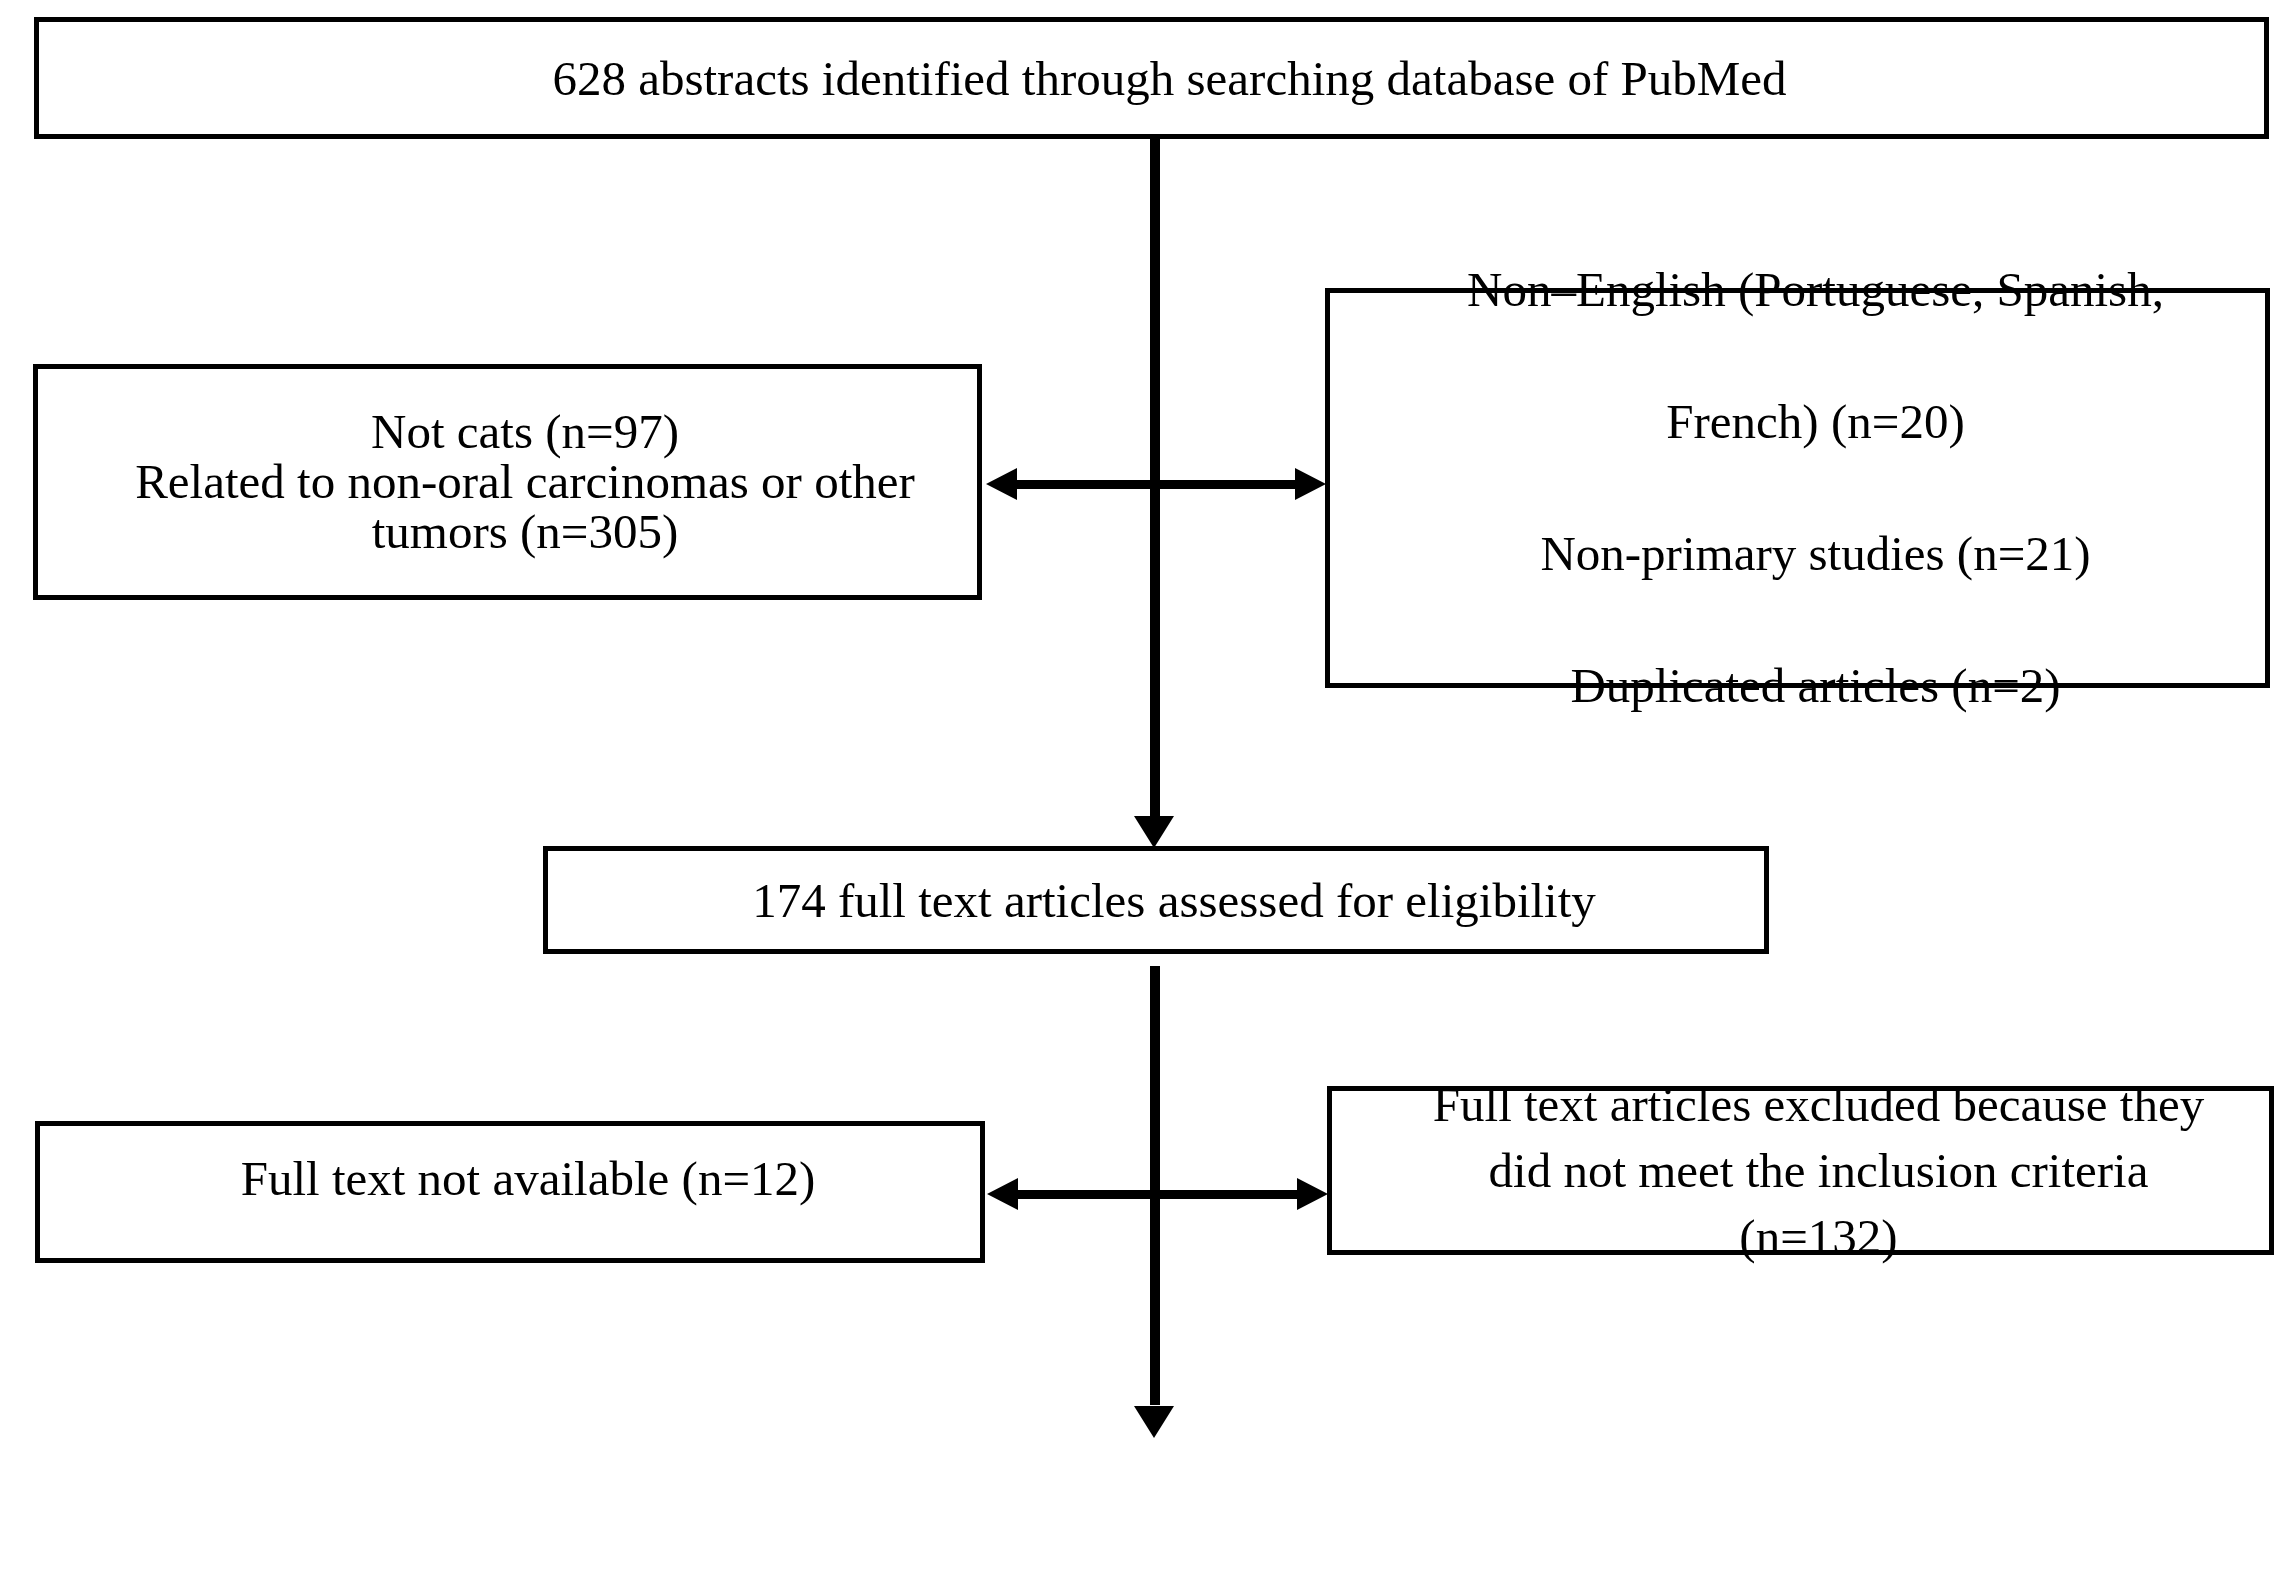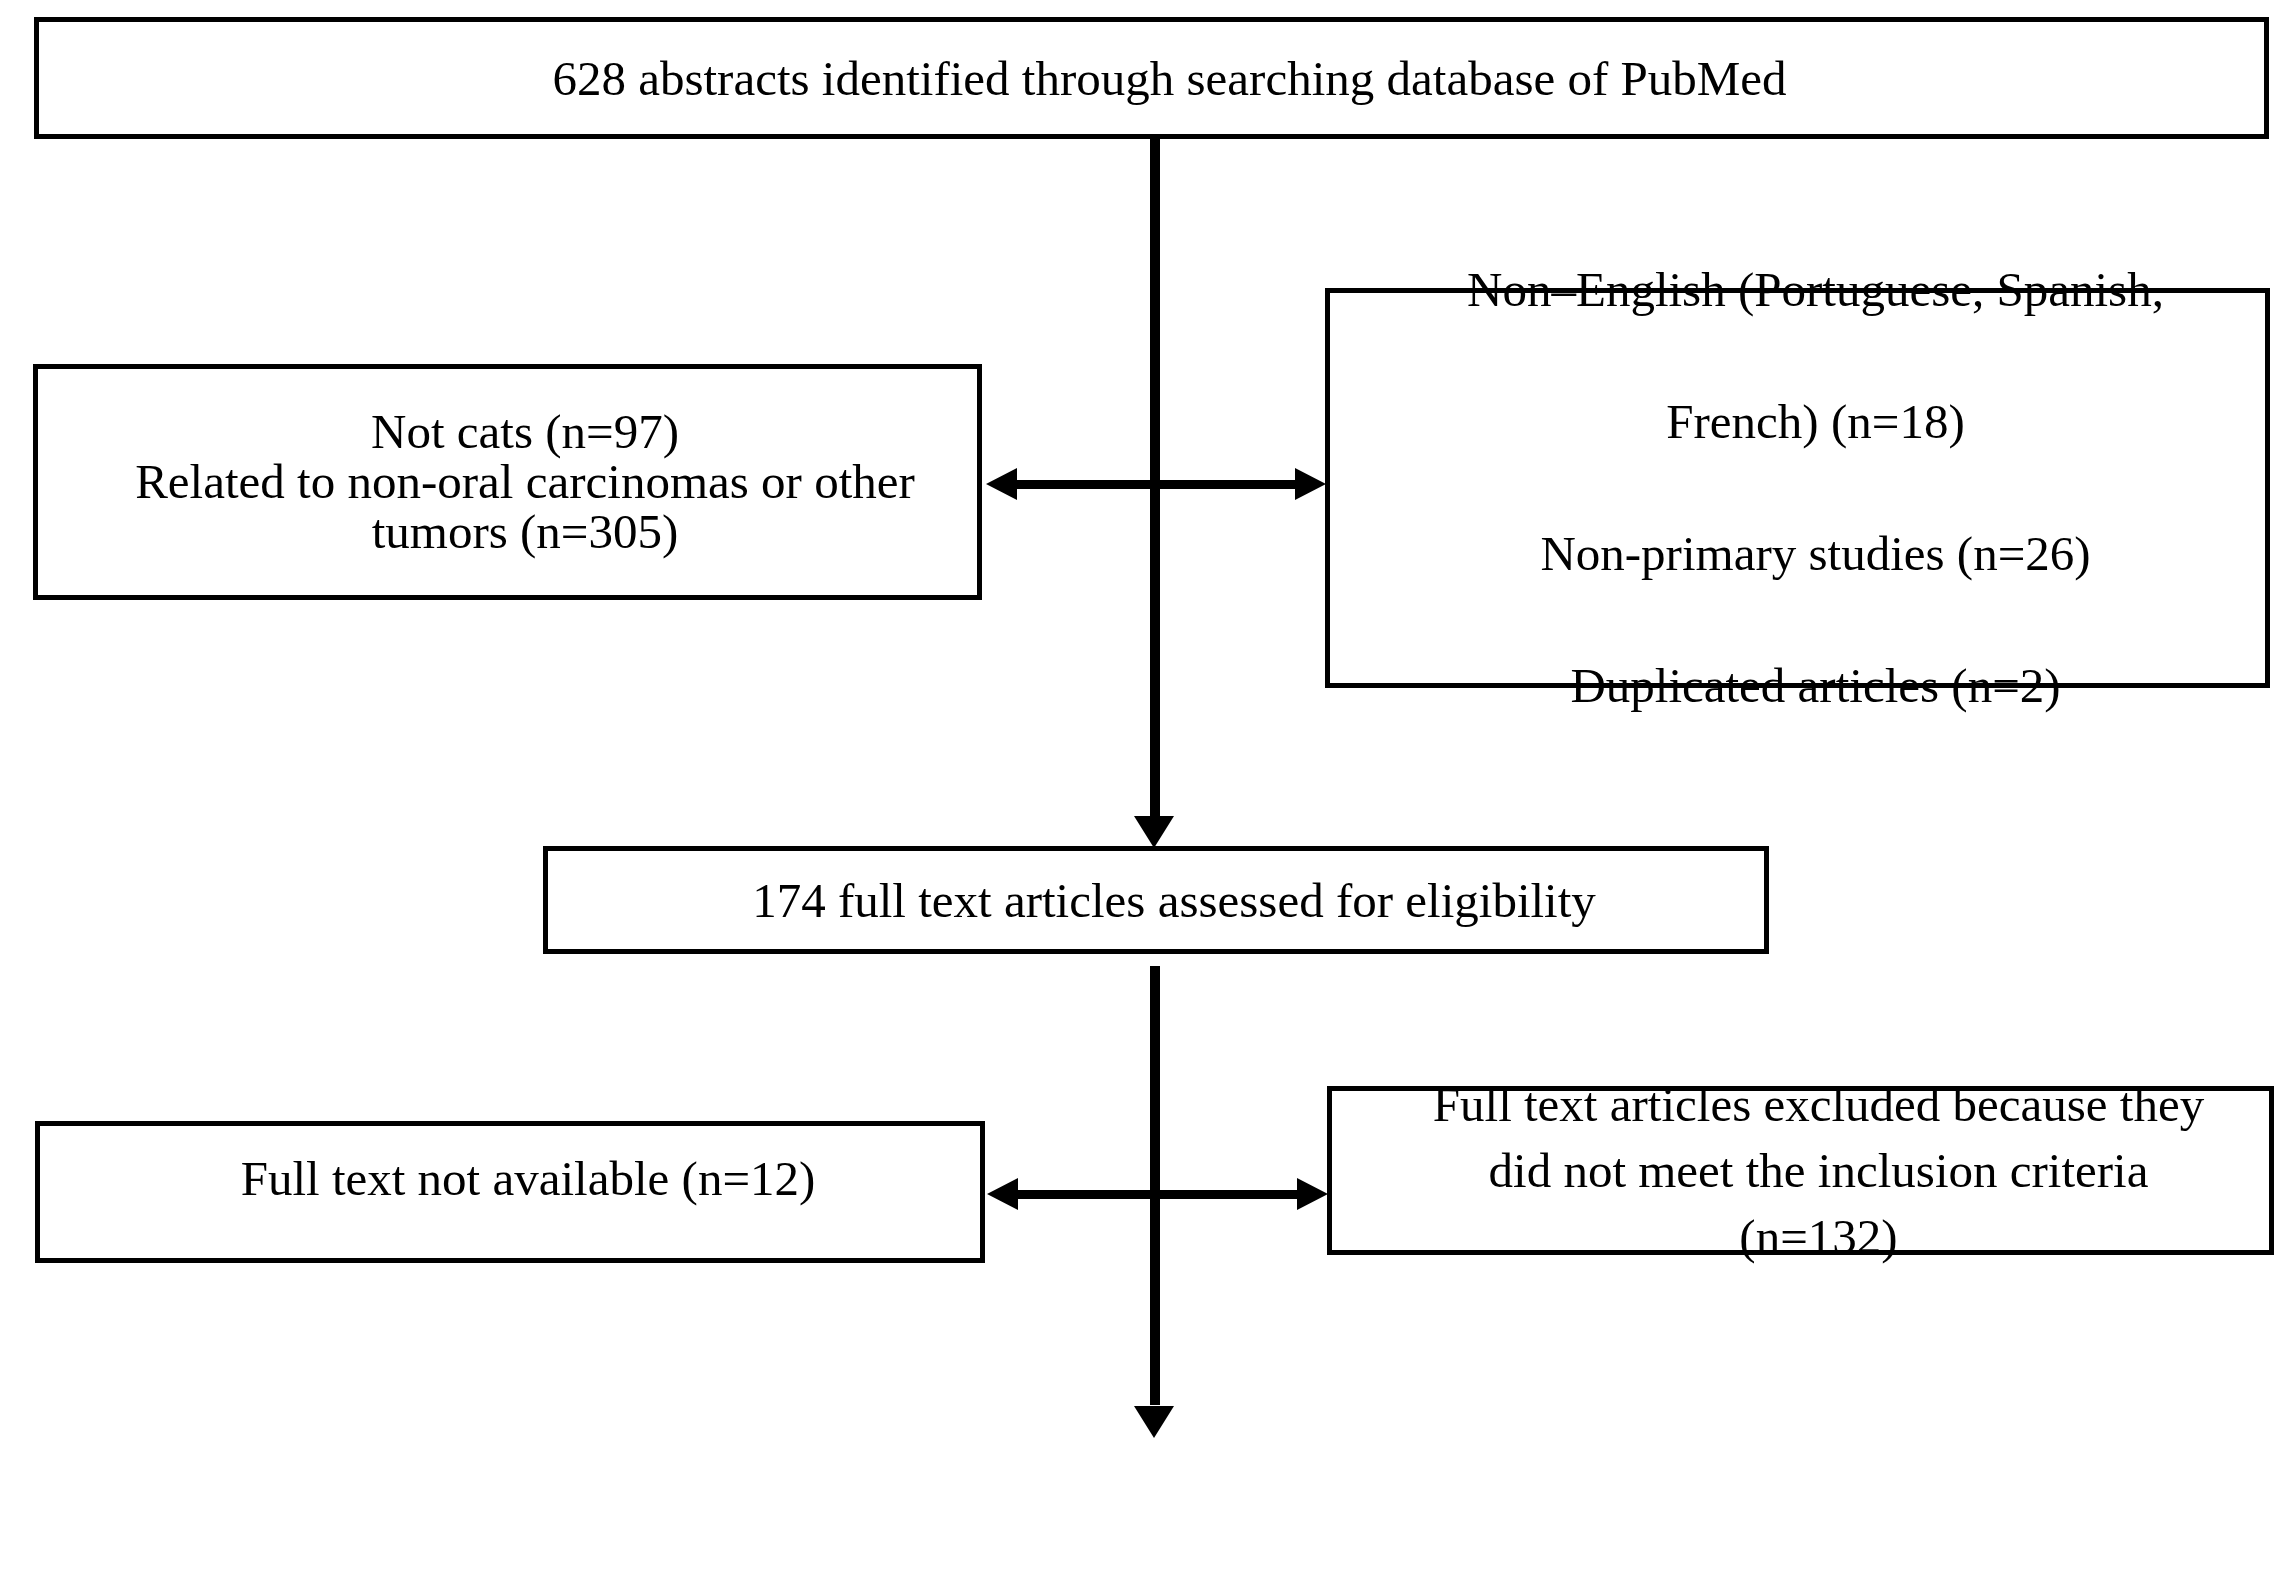--- a/index.html
+++ b/index.html
@@ -77,22 +77,22 @@
   </div>
 
   <div class="box b-notcats">
     <div class="line">Not cats (n=97)</div>
     <div class="line">Related to non-oral carcinomas or other</div>
     <div class="line">tumors (n=305)</div>
   </div>
 
   <div class="box b-noneng">
     <div class="line">Non–English (Portuguese, Spanish,</div>
-    <div class="line">French) (n=18)</div>
-    <div class="line">Non-primary studies (n=26)</div>
+    <div class="line">French) (n=20)</div>
+    <div class="line">Non-primary studies (n=21)</div>
     <div class="line">Duplicated articles (n=2)</div>
   </div>
 
   <div class="box b-assessed">
     <div class="line">174 full text articles assessed for eligibility</div>
   </div>
 
   <div class="box b-nofull">
     <div class="line">Full text not available (n=12)</div>
   </div>

